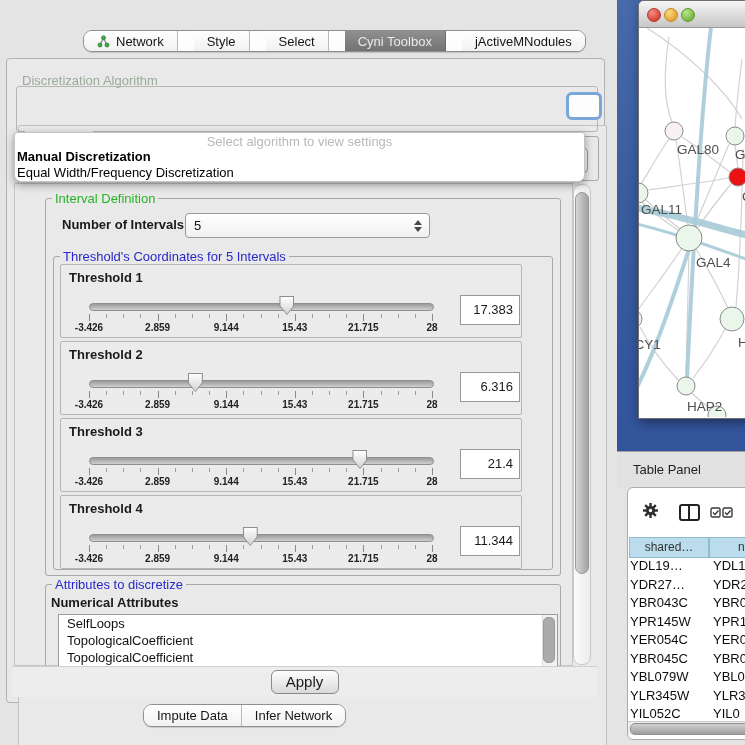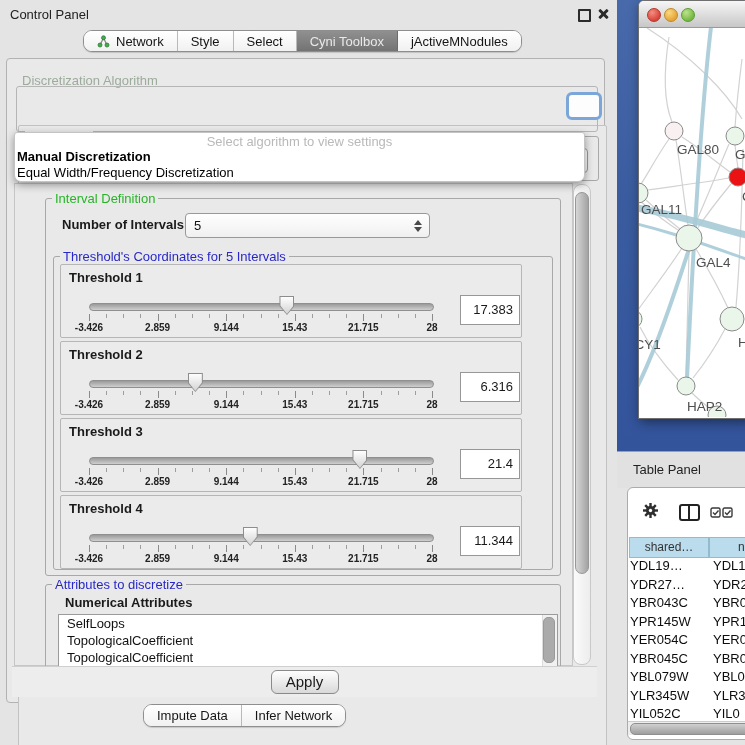--- a/index.html
+++ b/index.html
@@ -13,21 +13,21 @@
   .close-ico i{position:absolute;left:5px;top:0;width:3px;height:12px;background:#2b2b2b;border-radius:1px;}
   .close-ico i:first-child{transform:rotate(45deg);}
   .close-ico i:last-child{transform:rotate(-45deg);}
   
   .tabbar{position:absolute;display:flex;background:#fdfdfd;border:1px solid #8e8e8e;border-radius:9px;
           overflow:hidden;box-shadow:0 1px 1px rgba(0,0,0,.15);}
   .seg{display:flex;align-items:center;padding:0 13px;font-size:13px;color:#151515;border-right:1px solid #b9b9b9;
        background:linear-gradient(#ffffff,#f1f1f1);cursor:default;white-space:nowrap;}
   .seg:last-child{border-right:none;}
   .seg.sel{background:linear-gradient(#909090,#737373);color:#e9e9e9;border-color:#6c6c6c;}
-  .tabbar.top{left:83px;top:30px;height:20px;}
+  .tabbar.top{left:83px;top:30px;height:20px;gap:16px;}
   .tabbar.bottom{left:143px;top:704px;height:21px;}
   .neticon{width:13px;height:13px;margin-right:6px;}
   
   .outer-panel{position:absolute;left:6px;top:58px;width:597px;height:643px;background:#e9e9e9;
                border:1px solid #b2b2b2;border-radius:4px;}
   .inner-panel{position:absolute;left:11px;top:66px;width:587px;height:631px;background:#e9e9e9;
                border:1px solid #c2c2c2;border-radius:2px;}
   
   .fieldset{position:absolute;border:1px solid #a8a8a8;border-radius:3px;}
   .legend{position:absolute;top:-8px;left:6px;background:#e9e9e9;padding:0 3px;font-size:13px;line-height:15px;}
@@ -70,21 +70,21 @@
   .tthumb i{position:absolute;left:1px;top:1px;right:1px;bottom:1px;display:block;
             clip-path:polygon(0 0,100% 0,100% 52%,50% 100%,0 52%);background:linear-gradient(#fefefe,#d3d3d3);}
   .tick{position:absolute;width:1px;background:#8a8a8a;}
   .tick.major{top:49px;height:7px;}
   .tick.minor{top:49px;height:4px;background:#9d9d9d;}
   .tnum{position:absolute;top:57px;width:44px;margin-left:-22px;text-align:center;
         font-size:10px;font-weight:bold;color:#222;}
   .vbox{position:absolute;left:399px;top:30px;width:52px;height:28px;background:#fff;border:1px solid #979797;
         font-size:13px;line-height:28px;text-align:right;padding-right:6px;}
   
-  .attr-head{position:absolute;left:65px;top:595px;font-weight:bold;font-size:13px;}
+  .attr-head{position:absolute;left:51px;top:595px;font-weight:bold;font-size:13px;}
   .listbox{position:absolute;left:58px;top:614px;width:498px;height:52px;background:#fff;border:1px solid #9b9b9b;overflow:hidden;}
   .attr-item{padding-left:8px;font-size:13px;line-height:17px;color:#111;white-space:nowrap;}
   .ltrack{position:absolute;right:0;top:0;width:14px;height:52px;background:#f1f1f1;border-left:1px solid #ddd;}
   .lthumb{position:absolute;right:2px;top:2px;width:10px;height:44px;background:#ababab;border:1px solid #9a9a9a;border-radius:5px;}
   
   .applybar{position:absolute;left:12px;top:666px;width:585px;height:30px;background:#ededed;
             border-top:1px solid #cfcfcf;z-index:10;display:flex;align-items:center;justify-content:center;}
   .applybtn{width:66px;height:22px;border:1px solid #8a8a8a;border-radius:6px;background:linear-gradient(#fefefe,#d9d9d9);
             font-size:15px;text-align:center;line-height:22px;}
   
@@ -117,28 +117,20 @@
   .tc2{position:absolute;left:85px;top:0;width:80px;white-space:nowrap;}
   .hscroll{position:absolute;left:0;top:233px;width:126px;height:13px;background:#ededed;border-top:1px solid #ccc;}
   .hthumb{position:absolute;left:2px;top:1px;width:119px;height:10px;border:1px solid #8f8f8f;border-radius:5px;
           background:linear-gradient(#d0d0d0,#9e9e9e);}
 </style>
 </head>
 <body>
 
 <div class="root">
 
-  <div class="titlebar">
-    <span class="cp-title">Control Panel</span>
-    <span class="float-ico"></span>
-    <span class="close-ico">
-        <i></i>
-        <i></i>
-      </span>
-  </div>
 
   <div class="tabbar top">
     <div class="seg">
       <svg class="neticon" viewBox="0 0 13 13">
         <path d="M6.5 3 L3 10 M6.5 3 L10 10" stroke="#8a8a8a" stroke-width="1.3" fill="none"></path>
         <circle cx="6.5" cy="2.8" r="2" fill="#43ad4c" stroke="#2c7c33" stroke-width="0.8"></circle>
         <circle cx="3" cy="10" r="2" fill="#43ad4c" stroke="#2c7c33" stroke-width="0.8"></circle>
         <circle cx="10" cy="10" r="2" fill="#43ad4c" stroke="#2c7c33" stroke-width="0.8"></circle>
       </svg>
       <span>Network</span>

